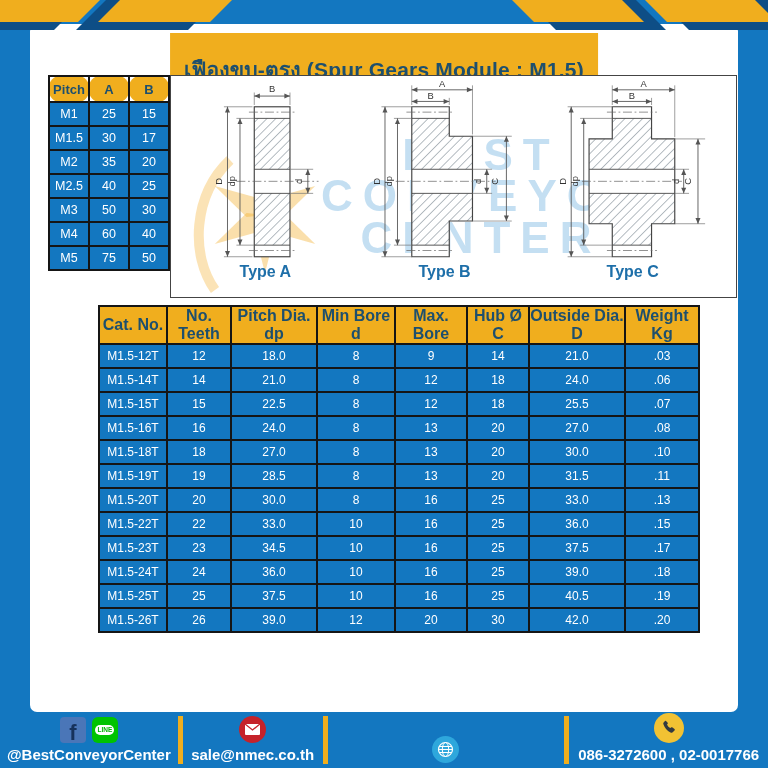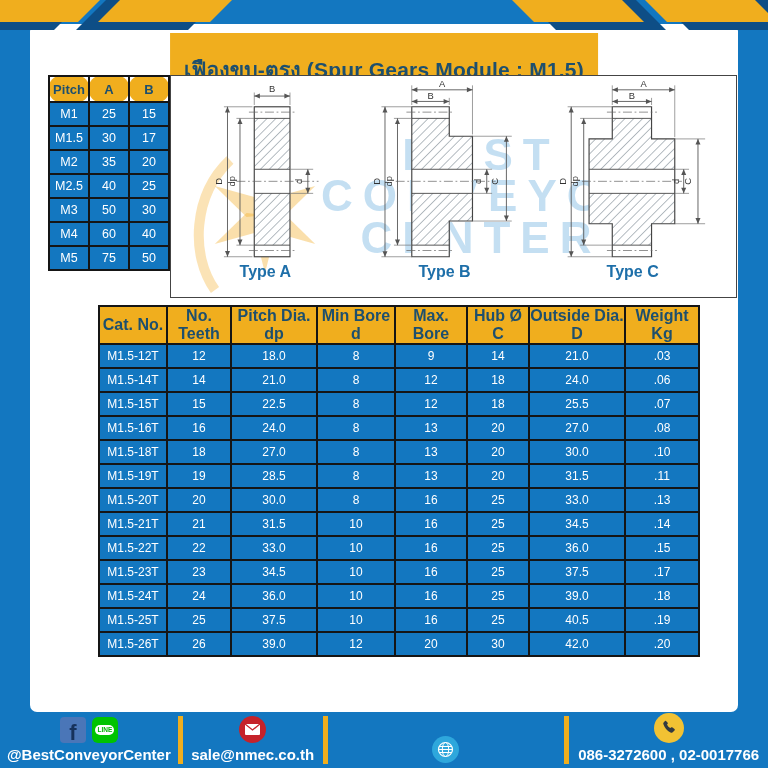--- a/index.html
+++ b/index.html
@@ -369,30 +369,20 @@
           <td>M1.5-20T</td>
           <td>20</td>
           <td>30.0</td>
           <td>8</td>
           <td>16</td>
           <td>25</td>
           <td>33.0</td>
           <td>.13</td>
         </tr>
         <tr>
-          <td>M1.5-21T</td>
-          <td>21</td>
-          <td>31.5</td>
-          <td>10</td>
-          <td>16</td>
-          <td>25</td>
-          <td>34.5</td>
-          <td>.14</td>
-        </tr>
-        <tr>
           <td>M1.5-22T</td>
           <td>22</td>
           <td>33.0</td>
           <td>10</td>
           <td>16</td>
           <td>25</td>
           <td>36.0</td>
           <td>.15</td>
         </tr>
         <tr>

